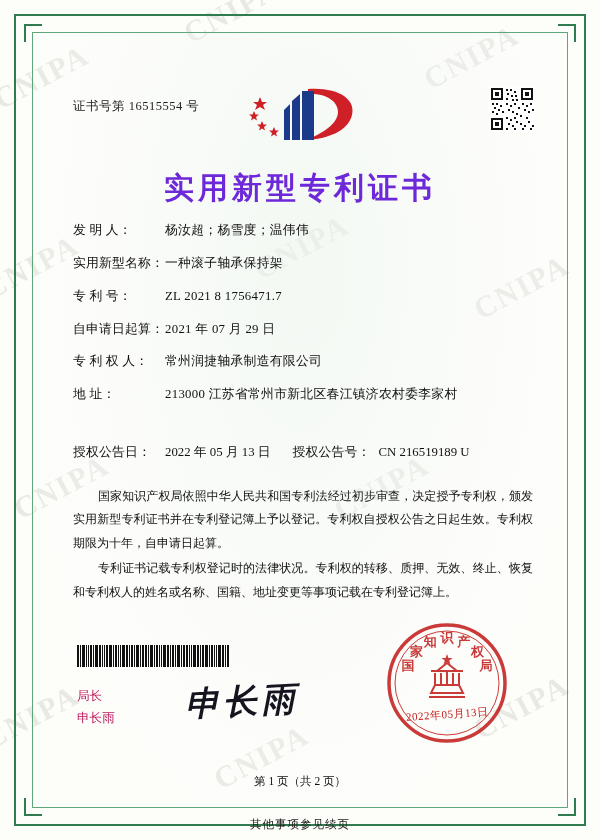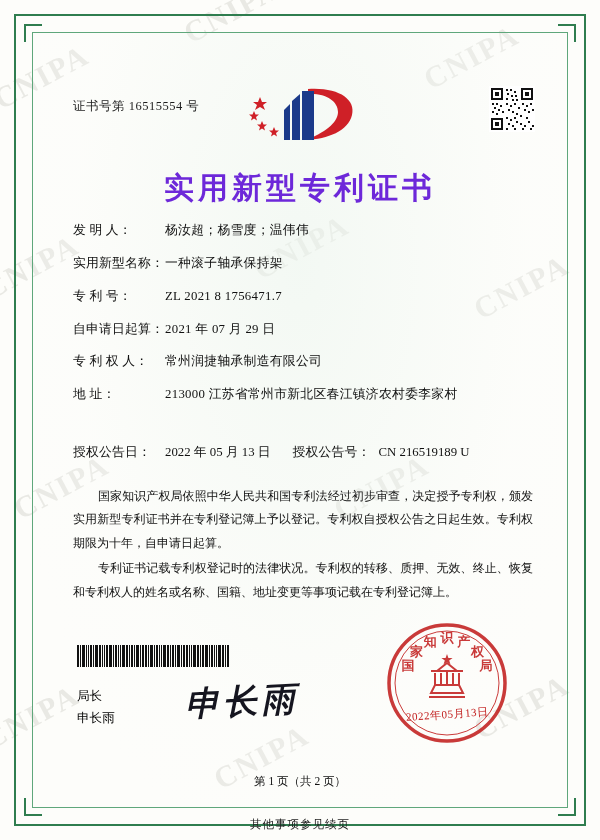--- a/index.html
+++ b/index.html
@@ -199,21 +199,21 @@
     margin-right: 1px;
     height: 22px;
   }
 
   .director {
     position: absolute;
     left: 44px;
     bottom: 78px;
     font-size: 12.6px;
     line-height: 1.7;
-    color: #000000;
+    color: #be185d;
   }
 
   .sign {
     position: absolute;
     left: 152px;
     bottom: 82px;
     font-size: 34px;
     font-family: "Liberation Serif", serif;
     font-style: italic;
     font-weight: 700;

